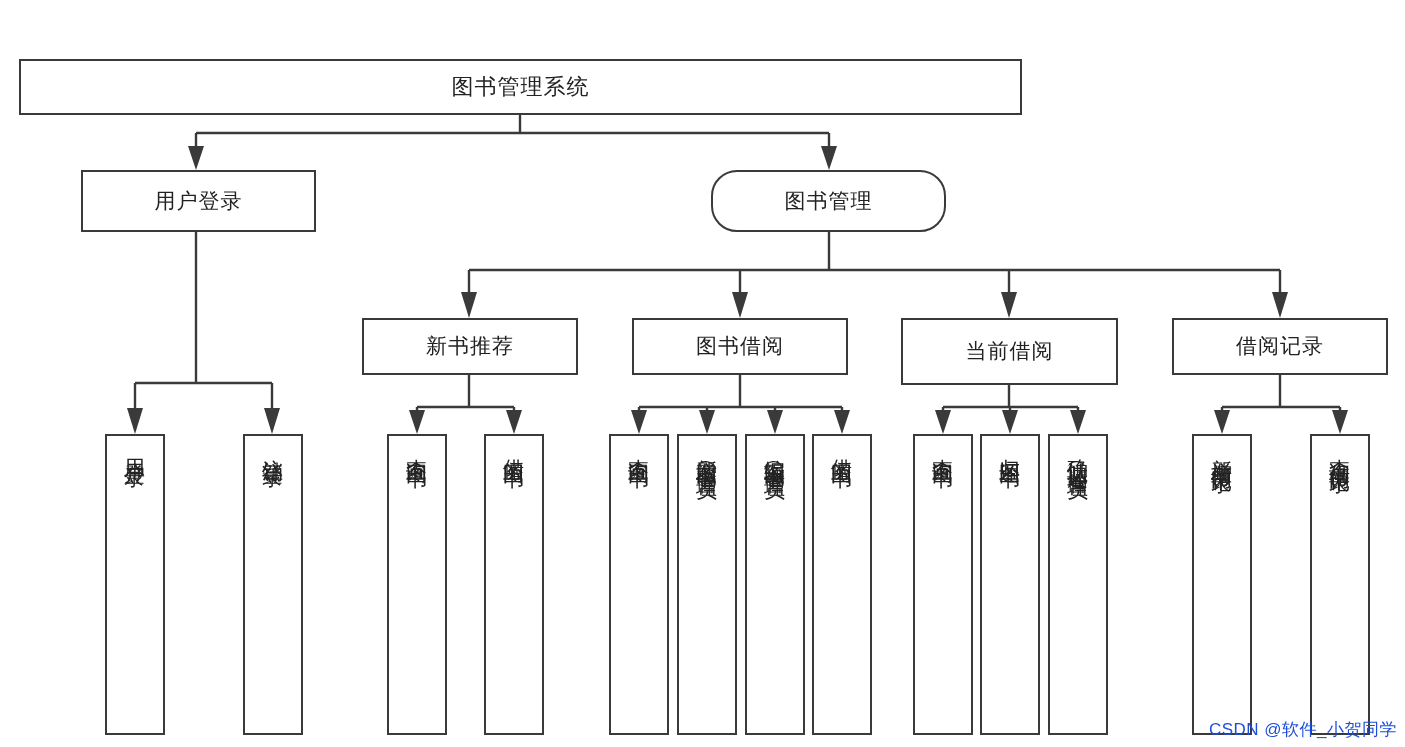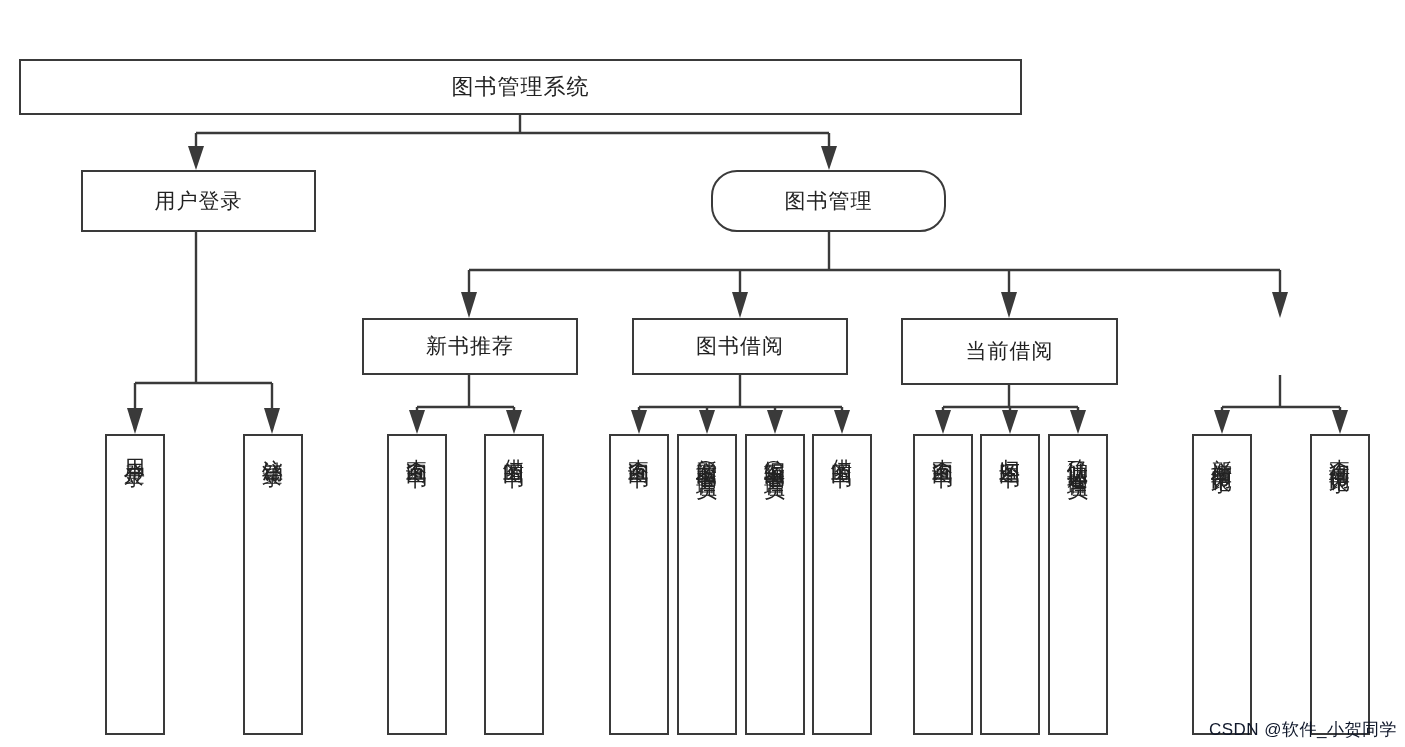--- a/index.html
+++ b/index.html
@@ -75,21 +75,21 @@
     letter-spacing: 3px;
     white-space: nowrap;
     line-height: 1;
   }
   
   #watermark {
     position: absolute;
     right: 8px;
     bottom: 6px;
     font-size: 17px;
-    color: #0f172a;
+    color: #1d4ed8;
     letter-spacing: 0.5px;
     user-select: none;
   }
 </style>
 </head>
 <body>
 
 <div id="diagram-canvas">
 
   <svg id="connector-layer" viewBox="0 0 1405 747" width="1405" height="747">
@@ -169,20 +169,23 @@
 
   <div class="node horizontal" style="left:632px; top:318px; width:216px; height:57px;">
     <span class="node-label">图书借阅</span>
   </div>
   <div class="node horizontal" style="left:362px; top:318px; width:216px; height:57px;">
     <span class="node-label">新书推荐</span>
   </div>
   <div class="node horizontal" style="left:901px; top:318px; width:217px; height:67px;">
     <span class="node-label">当前借阅</span>
   </div>
+  <div class="node horizontal" style="left:1172px; top:318px; width:216px; height:57px;">
+    <span class="node-label">借阅记录</span>
+  </div>
 
   <div class="node leaf" style="left:105px; top:434px; width:60px; height:301px;">
     <span class="node-label">用户登录</span>
   </div>
   <div class="node leaf" style="left:243px; top:434px; width:60px; height:301px;">
     <span class="node-label">注销登录</span>
   </div>
 
   <div class="node leaf" style="left:387px; top:434px; width:60px; height:301px;">
     <span class="node-label">查询图书</span>

